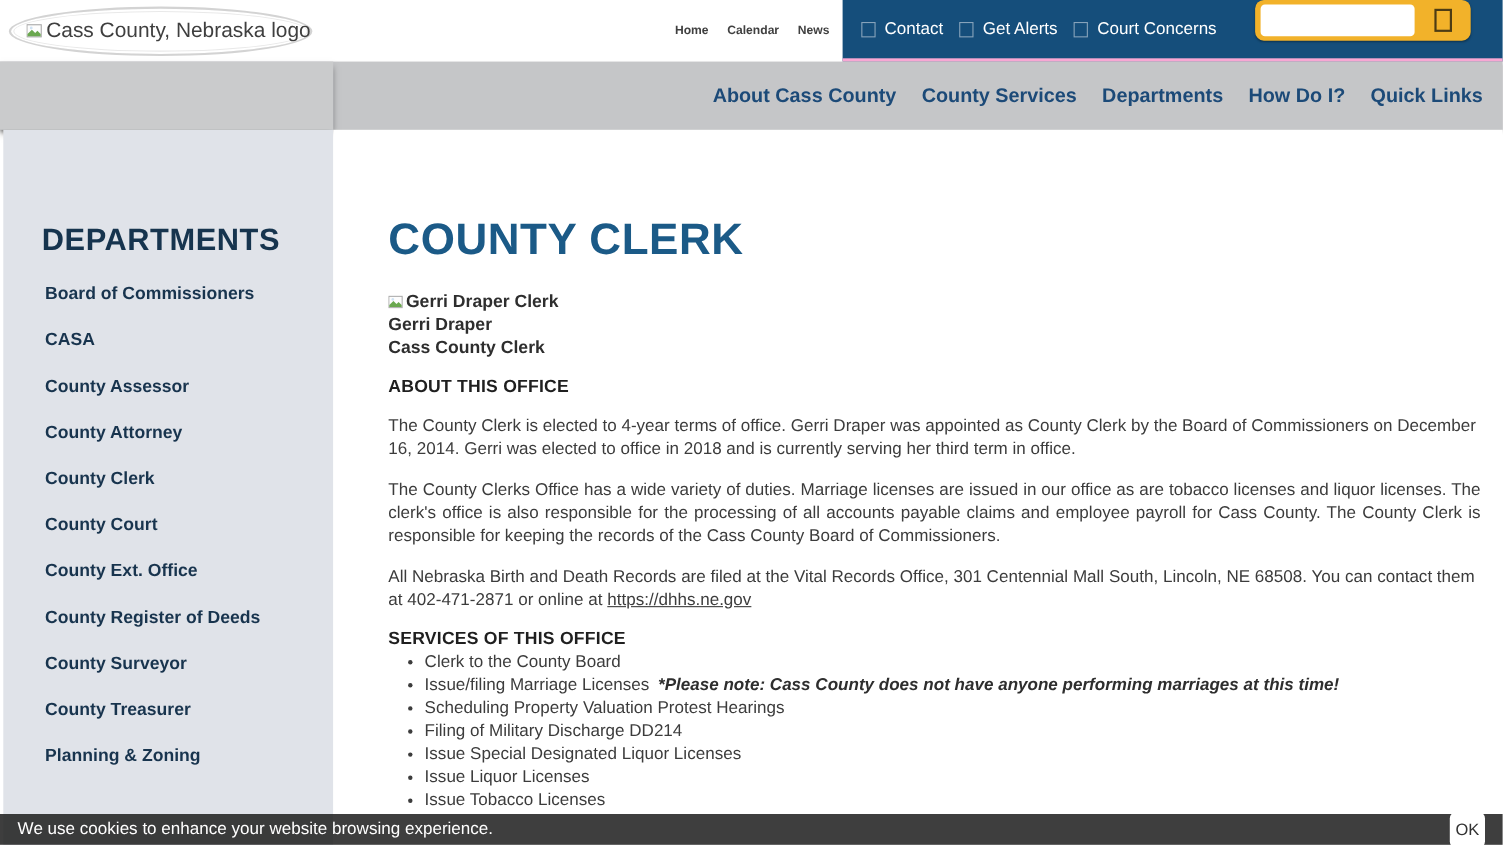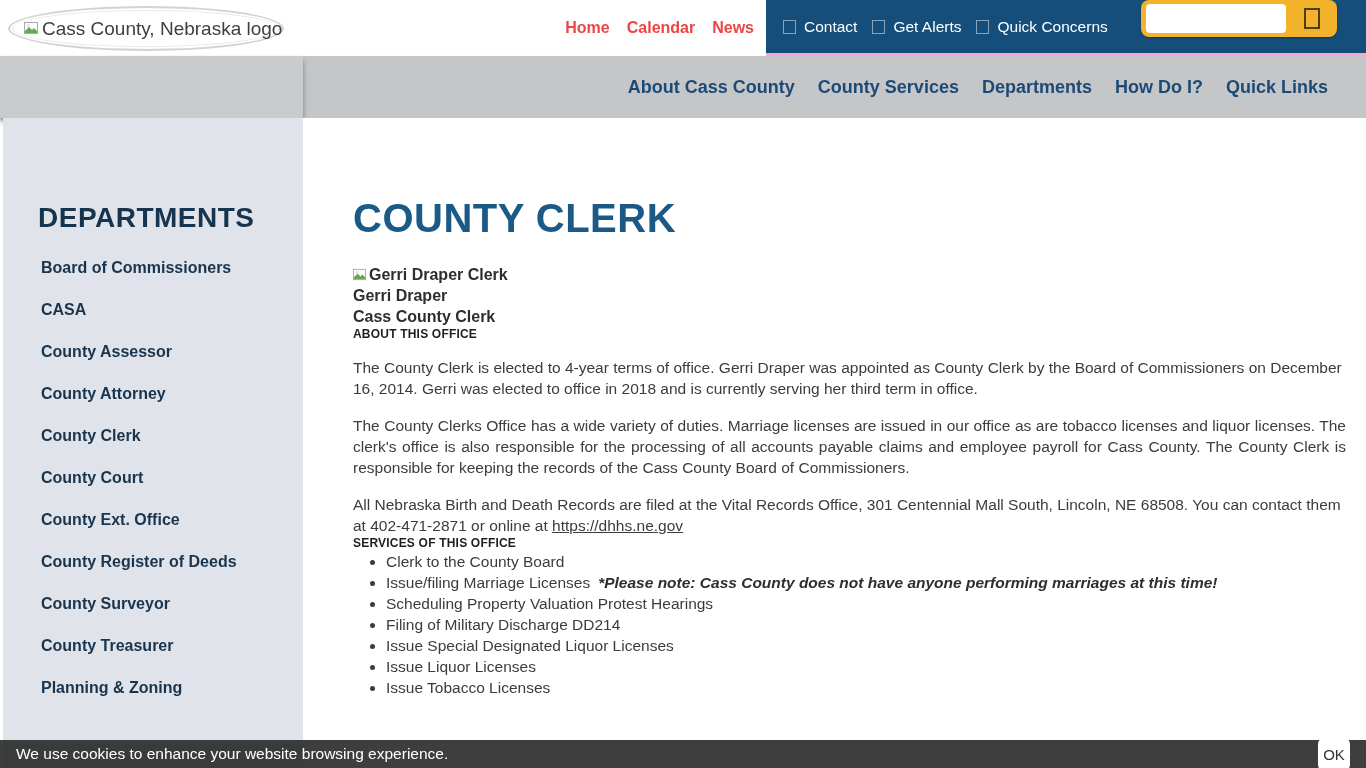--- a/index.html
+++ b/index.html
@@ -7,21 +7,21 @@
               font-family:"Liberation Sans", sans-serif; }
 
   
   .top-header { position:absolute; left:0; top:0; width:1366px; height:56px; background:#fff; }
   .logo-ellipse { position:absolute; left:8px; top:6px; width:276px; height:45px;
                   border:2px solid #d3d3d3; border-radius:50%;
                   box-shadow:inset 0 0 0 2px #fff, inset 0 0 0 3px #e9e9e9;
                   display:flex; align-items:center; padding-left:14px; gap:3px; cursor:pointer; }
   .logo-ellipse .alt-text { font-size:19px; color:#3f3f3f; white-space:nowrap; overflow:hidden; }
   .top-nav { position:absolute; right:612px; top:0; height:56px; display:flex; align-items:center; gap:17px; }
-  .top-nav a { font-size:16px; font-weight:bold; color:#ef4444; text-decoration:none; cursor:pointer; }
+  .top-nav a { font-size:11px; font-weight:bold; color:#404040; text-decoration:none; cursor:pointer; }
 
   .blue-block { position:absolute; left:766px; top:0; width:600px; height:56px;
                 background:#154e7b; border-bottom:3px solid #f9a8d4;
                 display:flex; padding-left:17px; }
   .action-item { display:flex; align-items:center; gap:8px; color:#fff; font-size:15.5px; cursor:pointer; white-space:nowrap; }
   .action-item + .action-item { margin-left:15px; }
   .tofu { display:inline-block; width:13px; height:14px; border:1px solid #87a3bb; }
 
   .search-wrap { margin-left:auto; margin-right:29px; width:196px; height:37px; background:#f2b22a;
                  border-radius:8px; display:flex; align-items:center; box-shadow:0 1px 2px rgba(0,0,0,.35); }
@@ -30,37 +30,37 @@
   .search-btn { flex:1; height:37px; background:transparent; border:none; cursor:pointer;
                 display:flex; align-items:center; justify-content:center; }
   .search-btn .tofu-lg { display:inline-block; width:16px; height:21px; border:2px solid #4d3c14; }
 
   
   .gray-bar { position:absolute; left:0; top:56px; width:1366px; height:62px; background:#c5c6c8;
               box-shadow:0 2px 3px rgba(0,0,0,.25); }
   .gray-bar .left-box { position:absolute; left:0; top:0; width:303px; height:62px; background:#cacbcc;
               box-shadow:0 4px 6px -1px rgba(0,0,0,.5); }
   .main-nav { position:absolute; right:0; top:0; height:62px; width:985px;
-              display:flex; align-items:center; justify-content:flex-end; gap:23px; padding-right:38px;border-radius:29px; }
+              display:flex; align-items:center; justify-content:flex-end; gap:23px; padding-right:18px;border-radius:29px; }
   .main-nav a { font-size:18px; font-weight:bold; color:#1c4a78; text-decoration:none; cursor:pointer; white-space:nowrap; }
 
   
   .sidebar { position:absolute; left:3px; top:118px; width:300px; height:650px; background:#e0e3e9; }
   .sidebar h2 { margin:84px 0 0 35px; font-size:28px; font-weight:bold; color:#16344e; letter-spacing:.5px; }
   .dept-list { list-style:none; margin-top:13px; }
   .dept-list li { height:42px; display:flex; align-items:center; padding-left:38px;
                   font-size:16px; font-weight:bold; color:#18344e; cursor:pointer; }
 
   
   .content { position:absolute; left:303px; top:118px; width:1063px; height:650px; background:#fff;
              padding:78px 20px 0 50px; }
   .content h1 { font-size:40px; font-weight:bold; color:#1b5a87; letter-spacing:.5px; }
   .person-block { margin-top:23px; font-size:16px; font-weight:bold; color:#2e2e2e; line-height:21px; }
   .person-block .img-alt-row { display:flex; align-items:center; gap:2px; }
-  .sub-head { font-size:12px; font-weight:bold; color:#1f1f1f; letter-spacing:.2px; }
+  .sub-head { margin-top:16px; font-size:16px; font-weight:bold; color:#1f1f1f; letter-spacing:.2px; }
   .content p { margin-top:16px; width:993px; font-size:15.5px; color:#3c3c3c; line-height:21px; }
   .content p.justified { text-align:justify; }
   .content a.inline-link { color:#3c3c3c; text-decoration:underline; cursor:pointer; }
   .svc-list { margin-top:1px; padding-left:33px; width:975px; }
   .svc-list li { font-size:15.5px; color:#3c3c3c; line-height:21px; }
   .svc-note { font-weight:bold; font-style:italic; color:#2e2e2e; margin-left:8px; }
 
   
   .cookie-banner { position:fixed; left:0; bottom:0; width:1366px; height:28px;
                    background:rgba(33,33,33,0.87); z-index:50;
@@ -95,21 +95,21 @@
     <div class="action-item">
       <span class="tofu"></span>
       <span>Contact</span>
     </div>
     <div class="action-item">
       <span class="tofu"></span>
       <span>Get Alerts</span>
     </div>
     <div class="action-item">
       <span class="tofu"></span>
-      <span>Quick Concerns</span>
+      <span>Court Concerns</span>
     </div>
 
     <div class="search-wrap">
       <input class="search-input" type="text" style="">
       <button class="search-btn">
         <span class="tofu-lg"></span>
       </button>
     </div>
   </div>
 </div>

